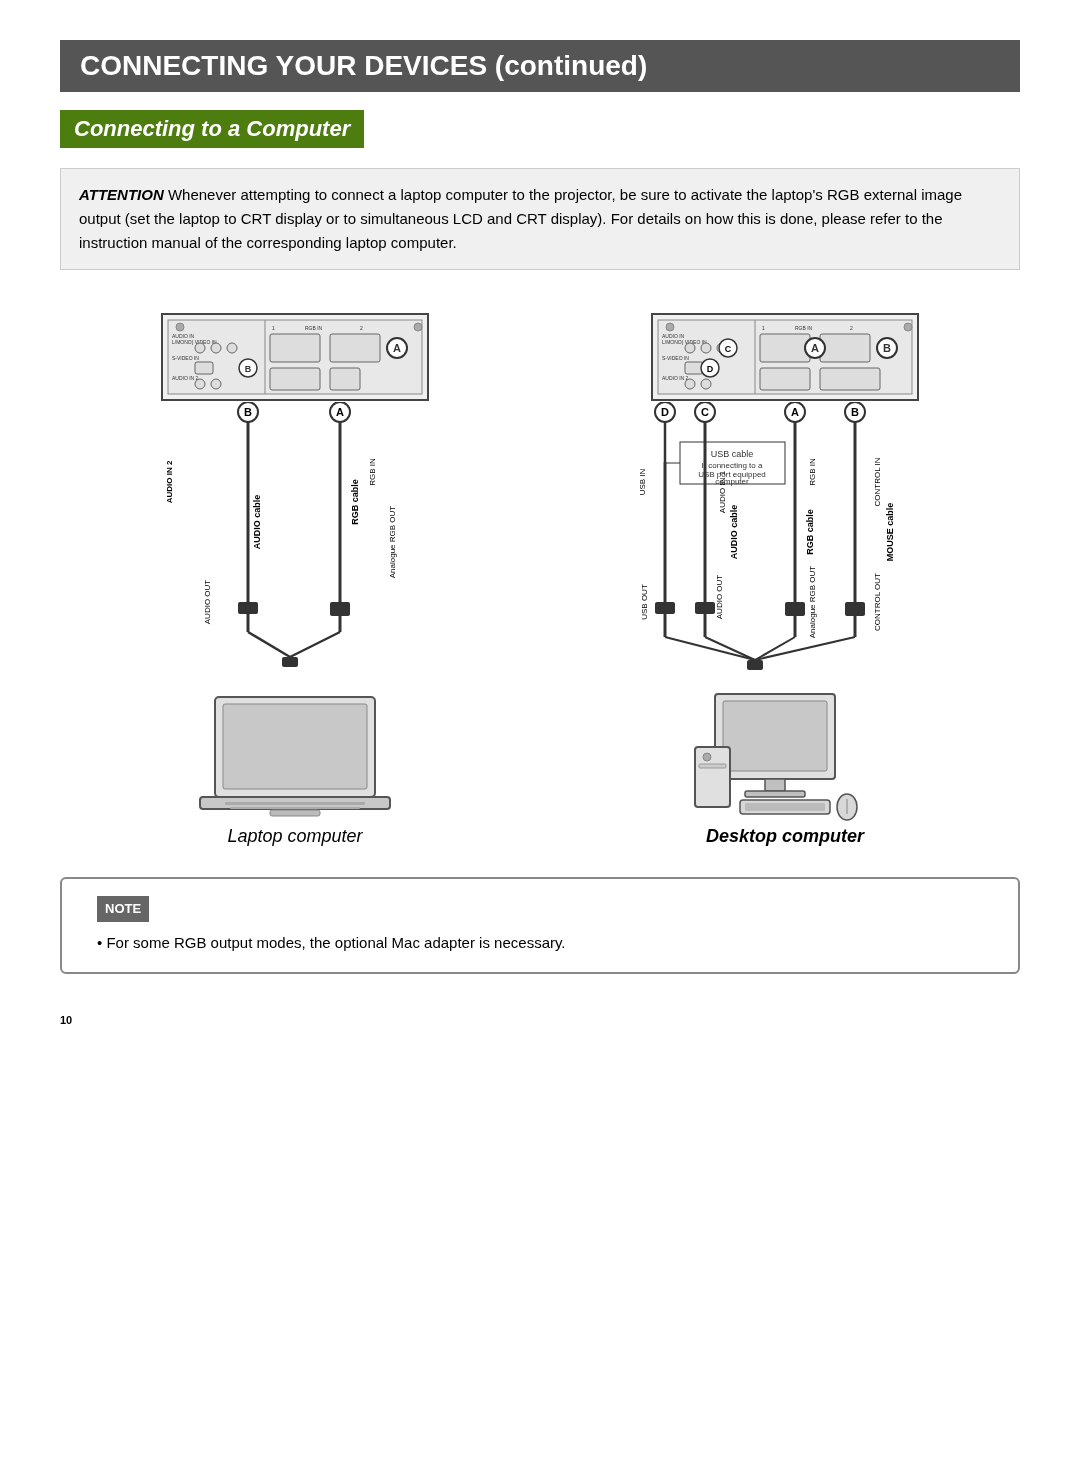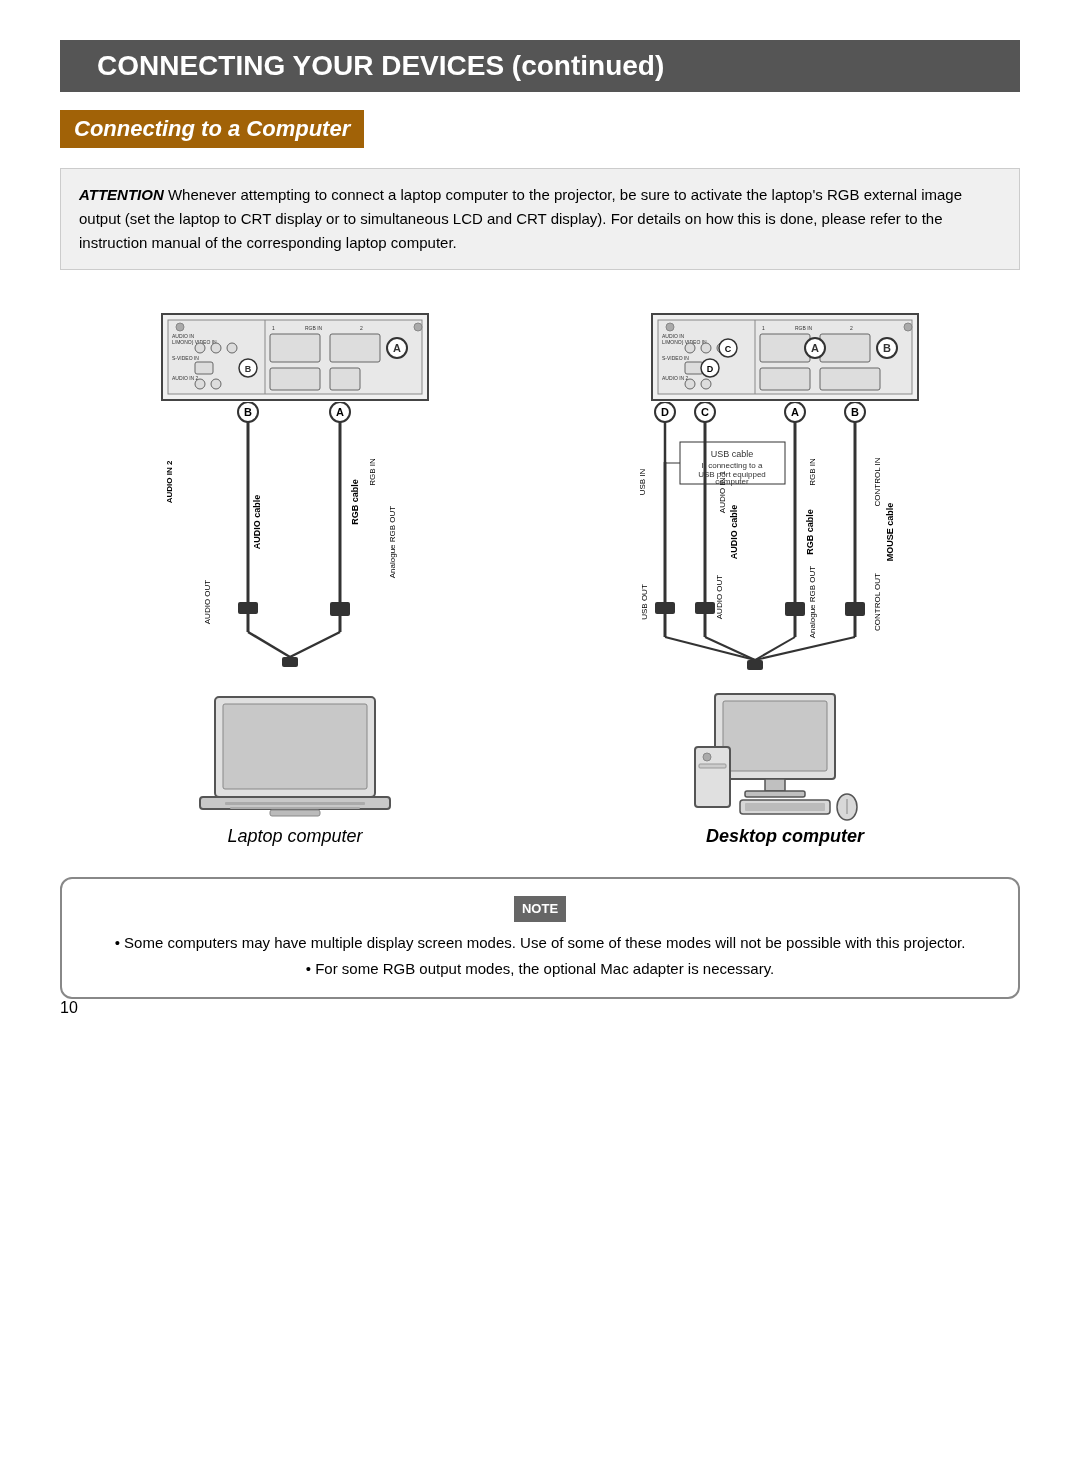--- a/index.html
+++ b/index.html
@@ -11,26 +11,26 @@
       padding: 40px 60px 60px 60px;
       color: #000;
     }
   </style>
 </head>
 <body>
 
 
 
 
-<div style="background:#555;color:#fff;font-size:28px;font-weight:bold;padding:10px 37px;margin-bottom:18px;">
+<div style="background:#555;color:#fff;font-size:28px;font-weight:bold;padding:10px 20px;margin-bottom:18px;">
   <span>CONNECTING YOUR DEVICES (continued)</span>
 </div>
 
 
-<div style="background:#a16207;color:#fff;font-size:22px;font-weight:bold;font-style:italic;padding:6px 14px;display:inline-block;margin-bottom:20px;">
+<div style="background:#4d7c0f;color:#fff;font-size:22px;font-weight:bold;font-style:italic;padding:6px 14px;display:inline-block;margin-bottom:20px;">
   <span>Connecting to a Computer</span>
 </div>
 
 
 <div style="background:#f0f0f0;border:1px solid #ccc;padding:14px 18px;font-size:15px;line-height:1.6;margin-bottom:42px;">
   <strong style="font-style:italic;">ATTENTION</strong>
   <span>Whenever attempting to connect a laptop computer to the projector, be sure to activate the laptop's RGB external image output (set the laptop to CRT display or to simultaneous LCD and CRT display). For details on how this is done, please refer to the instruction manual of the corresponding laptop computer.</span>
 </div>
 
 
@@ -263,27 +263,26 @@
       <ellipse cx="162" cy="115" rx="10" ry="13" fill="#d8d8d8" stroke="#555" stroke-width="1.5"></ellipse>
       <line x1="162" y1="107" x2="162" y2="122" stroke="#888" stroke-width="1"></line>
     </svg>
 
     <div style="font-size:18px;font-weight:bold;font-style:italic;text-align:right;margin-top:4px;">Desktop computer</div>
   </div>
 
 </div>
 
 
-<div style="border:2px solid #888;border-radius:12px;padding:16px 20px;margin-top:10px;font-size:15px;line-height:1.7;text-align:center;">
+<div style="border:2px solid #888;border-radius:6px;padding:16px 35px;margin-top:10px;font-size:15px;line-height:1.7;">
   <div style="display:inline-block;background:#666;color:#fff;font-size:13px;font-weight:bold;padding:2px 8px;margin-bottom:8px;">
     <span>NOTE</span>
   </div>
   <ul style="list-style:none;padding-left:0;">
-    <li>• Some computers may have multiple display screen modes. Use of some of these modes will not be possible with this projector.</li>
     <li>• For some RGB output modes, the optional Mac adapter is necessary.</li>
   </ul>
 </div>
 
 
-<div style="font-size:16px;">10</div>
+<div style="margin-top:40px;font-size:11px;font-weight:bold;">10</div>
 
 
 
 
 </body></html>

